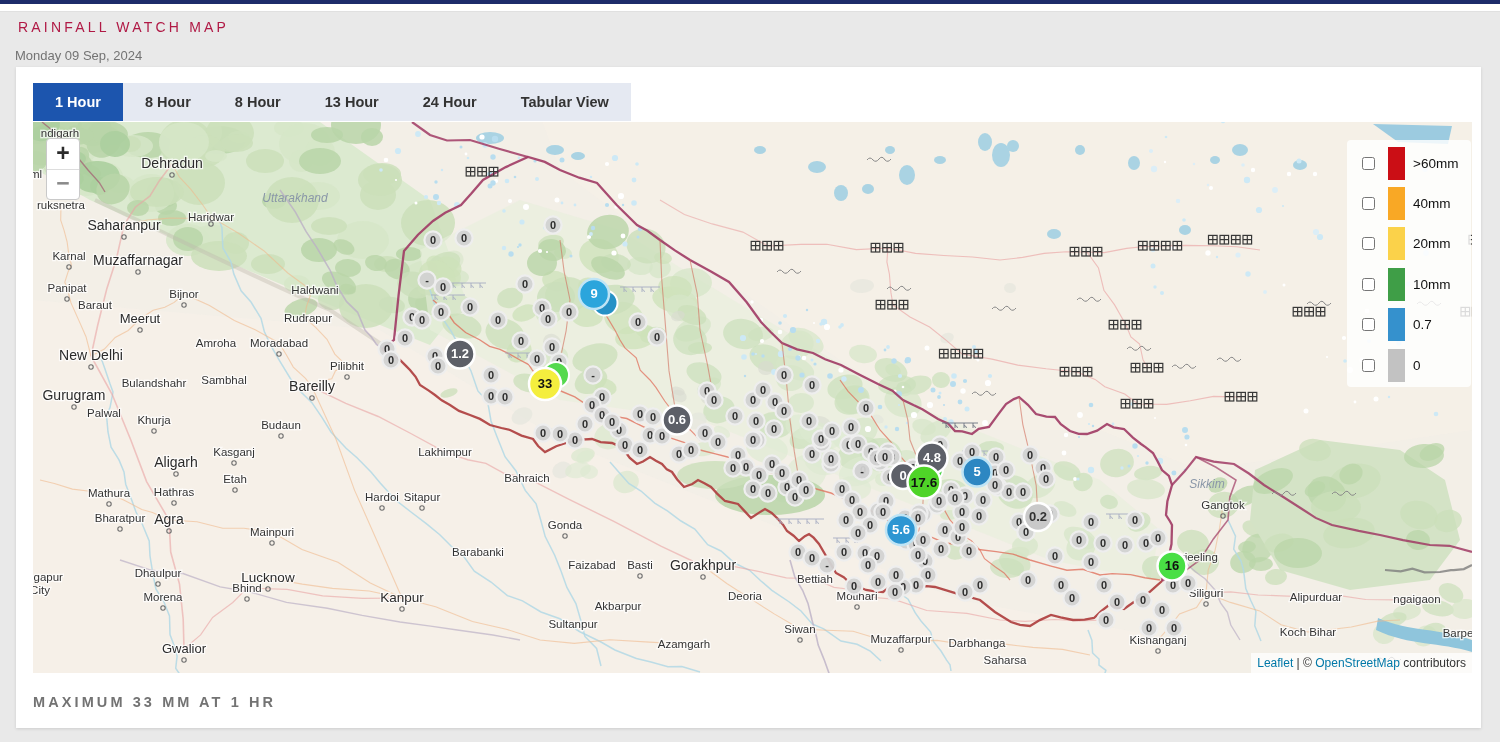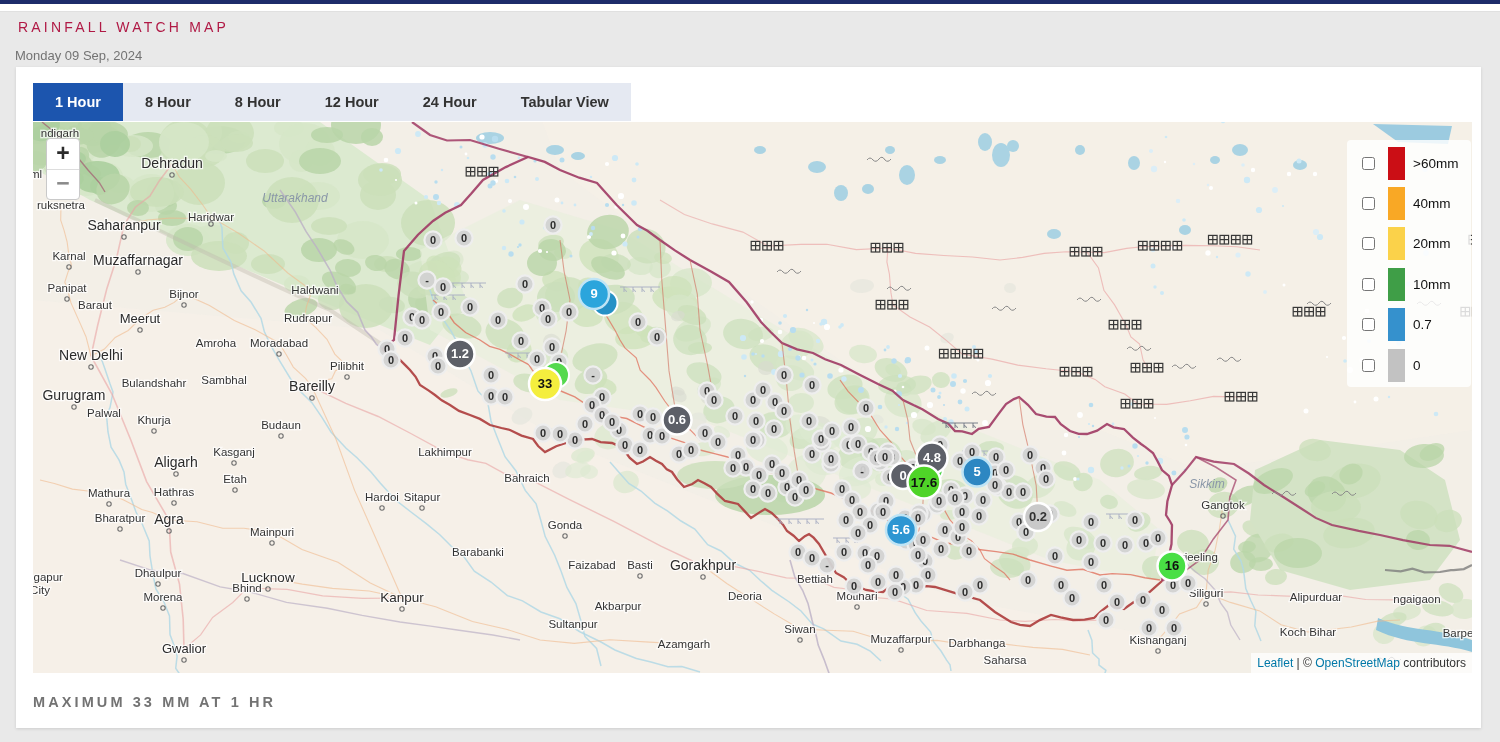--- a/index.html
+++ b/index.html
@@ -23,21 +23,21 @@
 .attrib{position:absolute;right:0;bottom:0;height:20px;line-height:20px;background:rgba(255,255,255,0.75);font-size:12px;color:#333;padding:0 6px;z-index:20}
 .attrib a{color:#0078A8;text-decoration:none}
 .maxline{position:absolute;left:17px;top:627px;font-size:14.5px;font-weight:bold;letter-spacing:3.1px;color:#737373}
 </style></head>
 <body>
 <div class="topbar"></div>
 <div class="wstrip"></div>
 <h1>RAINFALL WATCH MAP</h1>
 <div class="date">Monday 09 Sep, 2024</div>
 <div class="card">
-  <div class="tabs"><span class="tab active">1 Hour</span><span class="tab">8 Hour</span><span class="tab">8 Hour</span><span class="tab">12 Hour</span><span class="tab">24 Hour</span><span class="tab">Tabular View</span></div>
+  <div class="tabs"><span class="tab active">1 Hour</span><span class="tab">8 Hour</span><span class="tab">8 Hour</span><span class="tab">13 Hour</span><span class="tab">24 Hour</span><span class="tab">Tabular View</span></div>
   <div class="map">
     <svg width="1439" height="551" viewBox="0 0 1439 551">
 <rect x="0" y="0" width="1439" height="551" fill="#f3efe7"></rect>
 <path d="M437,0 L1439,0 L1439,308 L1167,348 L1067,308 L917,308 L807,238 L707,168 L607,108 L527,48 L487,-62 Z" fill="#f7f0e7" fill-opacity="0.6"></path>
 <path d="M0,178 L347,208 L527,318 L727,398 L927,478 L1147,518 L1147,551 L0,551 Z" fill="#f8f0ea" fill-opacity="0.55"></path>
 <path d="M0,0 L287,0 L397,78 L433,178 L397,223 L297,183 L167,128 L57,78 L0,46 Z" fill="#dcead0"></path>
 <ellipse cx="256" cy="6" rx="15" ry="9" fill="#d6e6c8" fill-opacity="0.85"></ellipse>
 <ellipse cx="47" cy="50" rx="20" ry="15" fill="#cbdfba" fill-opacity="0.85"></ellipse>
 <ellipse cx="19" cy="13" rx="19" ry="10" fill="#cbdfba" fill-opacity="0.85"></ellipse>
 <ellipse cx="286" cy="128" rx="18" ry="12" fill="#b9d5a8" fill-opacity="0.85"></ellipse>

